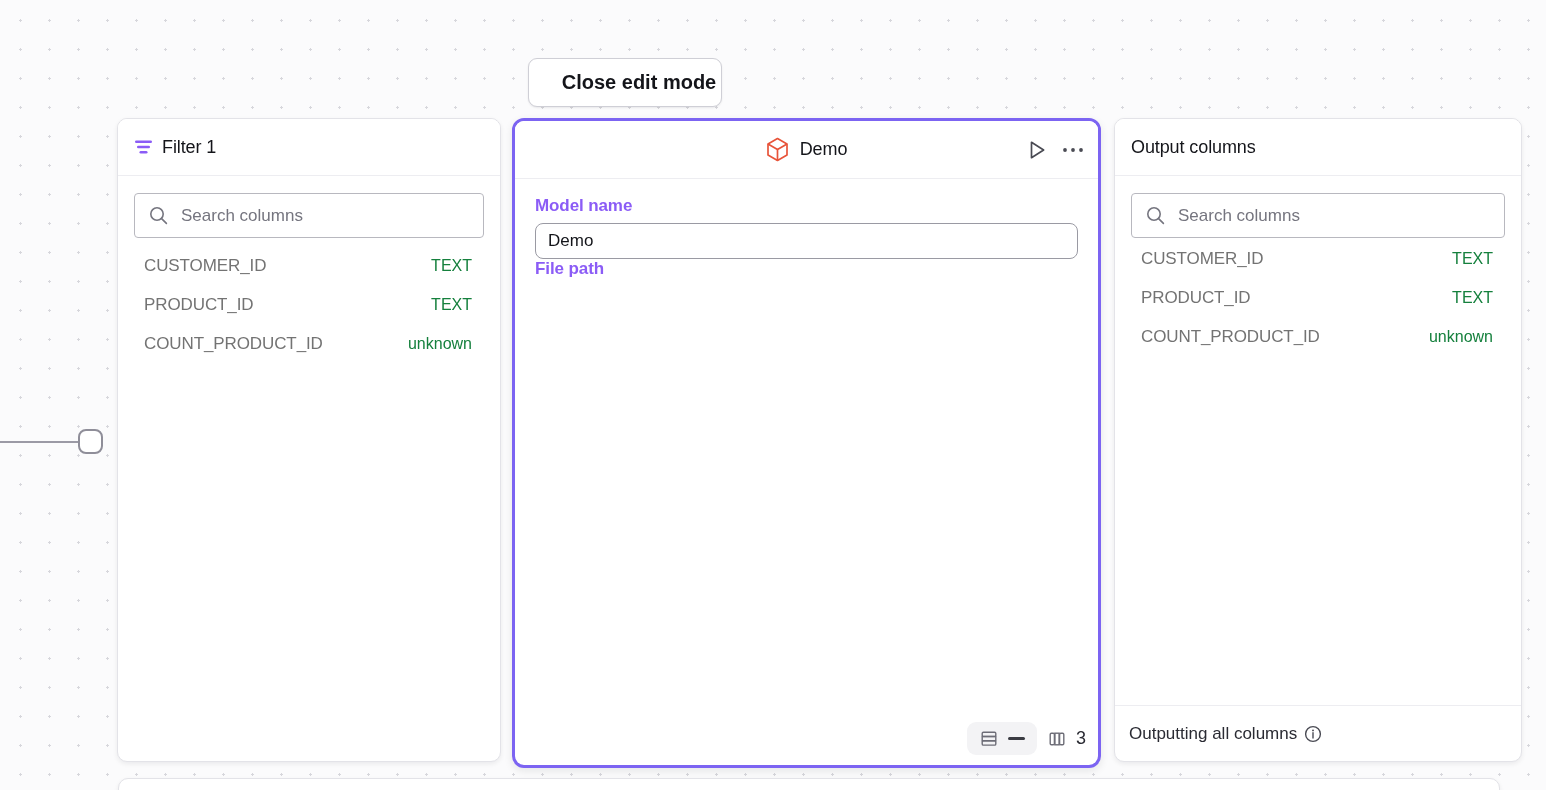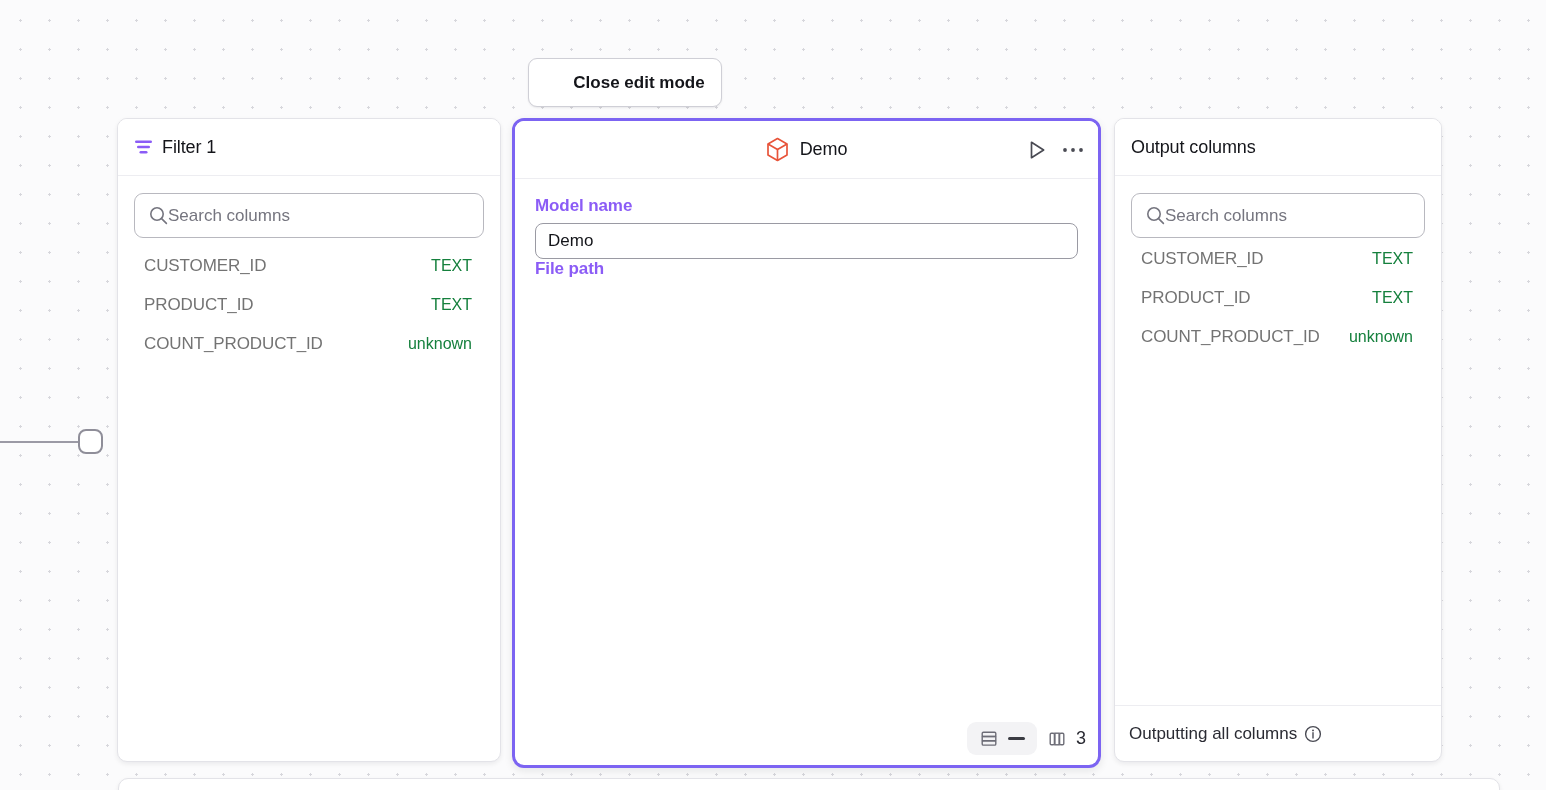--- a/index.html
+++ b/index.html
@@ -37,21 +37,21 @@
   
   .close-edit-btn {
     position: absolute;
     left: 528px; top: 58px;
     width: 194px; height: 49px;
     background: #ffffff;
     border: 1px solid #cfcfd6;
     border-radius: 9px;
     box-shadow: 0 1px 2px rgba(16,17,26,0.08);
     display: flex; align-items: center; justify-content: center;
-    font-size: 17px; font-weight: bold; color: #14151a;
+    font-size: 20px; font-weight: bold; color: #14151a;
     cursor: pointer;
     padding-left: 28px;
   }
 
   
   .panel {
     position: absolute;
     background: #ffffff;
     border: 1px solid #e3e3e8;
     border-radius: 10px;
@@ -72,29 +72,29 @@
   }
   .panel-title {
     font-size: 18px;
     color: #14151a;
     letter-spacing: -0.1px;
   }
   .panel-body { flex: 1 1 auto; position: relative; }
 
   
   #filter-panel  { left: 117px;  top: 118px; width: 384px; height: 644px; }
-  #output-panel  { left: 1114px; top: 118px; width: 328px; height: 644px; }
+  #output-panel  { left: 1114px; top: 118px; width: 408px; height: 644px; }
 
   .search-wrap {
     margin: 17px 16px 0 16px;
     height: 45px;
     border: 1px solid #b8b8bf;
-    border-radius: 9px;
+    border-radius: 4px;
     display: flex; align-items: center;
-    gap: 0;
+    gap: 13px;
     padding: 0 14px;
     background: #ffffff;
   }
   .search-wrap input {
     border: none; outline: none;
     font-family: "Liberation Sans", sans-serif;
     font-size: 17px;
     color: #14151a;
     background: transparent;
     width: 100%;

